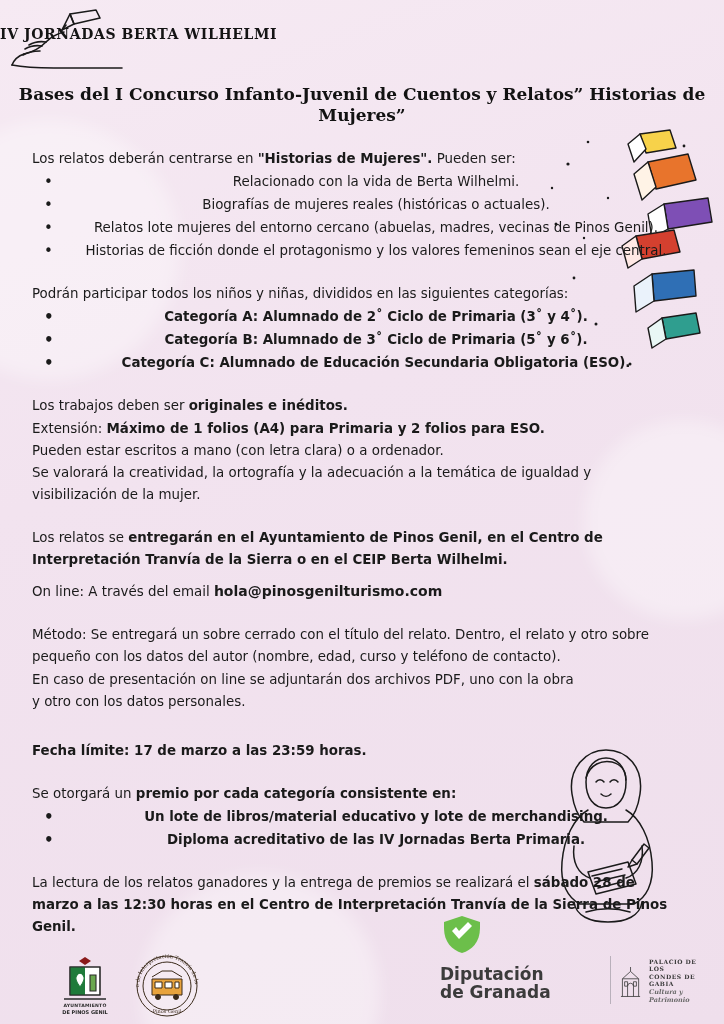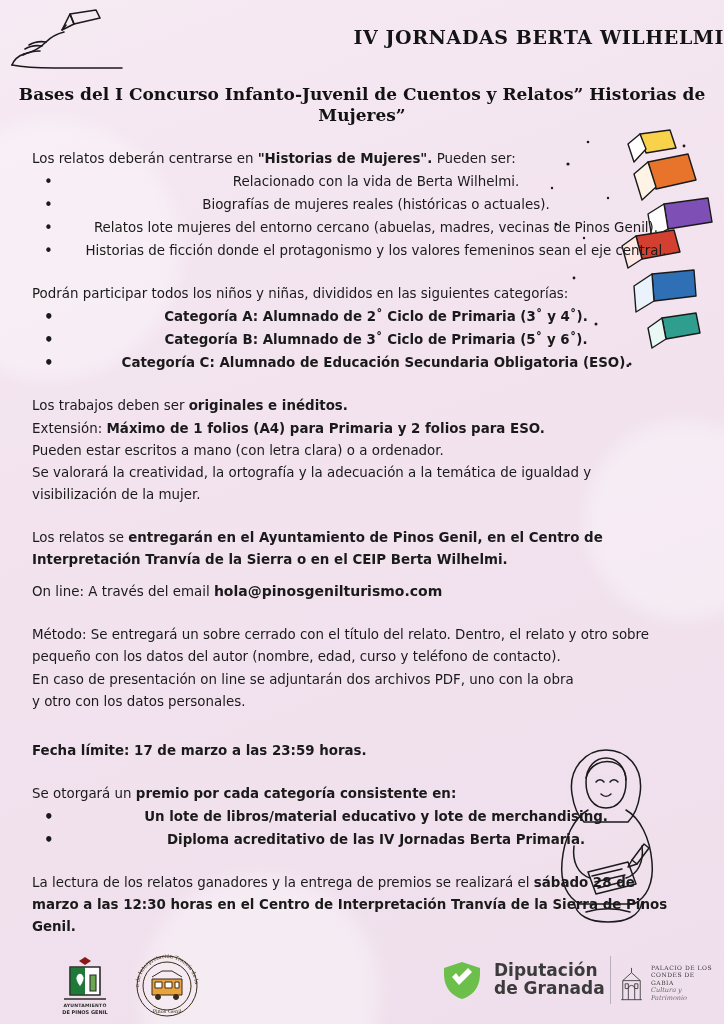--- a/index.html
+++ b/index.html
@@ -42,24 +42,24 @@
     position: absolute;
     left: 10px;
     top: 8px;
     width: 120px;
     height: 66px;
   }
   .title-main {
     position: absolute;
     left: 0; right: 0;
     top: 26px;
-    text-align: right;
+    text-align: left;
     font-family: "DejaVu Serif", serif;
     font-weight: bold;
-    font-size: 19px;
+    font-size: 14px;
     letter-spacing: 0.6px;
     color: #141414;
   }
   .subtitle {
     text-align: center;
     font-family: "DejaVu Serif", serif;
     font-weight: bold;
     font-size: 17px;
     color: #121212;
     margin: 6px 18px 0 18px;
@@ -432,21 +432,21 @@
         </g>
         <path id="arcTop" d="M17 33 a28 28 0 0 1 56 0" fill="none"></path>
         <text font-size="5.2" fill="#3a2a1a" font-family="DejaVu Serif, serif">
           <textPath href="#arcTop" startOffset="50%" text-anchor="middle">Centro de Interpretación Tranvía de la Sierra</textPath>
         </text>
         <text x="45" y="60" text-anchor="middle" font-size="5" fill="#3a2a1a" font-family="DejaVu Serif, serif">Pinos Genil</text>
       </svg>
     </div>
 
     <div class="logo logo-dipu">
-      <div style="display:flex; align-items:center; gap:10px;">
+      <div style="display:flex; gap:10px;flex-direction:column;">
         <svg viewBox="0 0 44 44" width="44" height="44">
           <g>
             <path d="M4 10 L22 4 L40 10 L40 16 C40 30 32 38 22 41 C12 38 4 30 4 16 Z" fill="#6cbf4a"></path>
             <path d="M12 19 l7 8 l13 -13 l-4 -4 l-9 9 l-3 -4 z" fill="#ffffff"></path>
           </g>
         </svg>
         <div class="dipu-text">
           <div>Diputación</div>
           <div>de Granada</div>
         </div>
@@ -461,21 +461,21 @@
           <g fill="none" stroke="#3a3a3a" stroke-width="1.1">
             <path d="M4 44 h26"></path>
             <path d="M6 44 v-24 h22 v24"></path>
             <path d="M6 20 l11 -10 l11 10"></path>
             <path d="M13 44 v-14 a4 4 0 0 1 8 0 v14"></path>
             <path d="M9 24 h4 v6 h-4 z"></path>
             <path d="M21 24 h4 v6 h-4 z"></path>
             <path d="M17 4 v6"></path>
           </g>
         </svg>
-        <div style="text-align:left;">
+        <div style="text-align:left;font-weight:bold;">
           <div class="palacio-t1">PALACIO DE LOS</div>
           <div class="palacio-t1">CONDES DE GABIA</div>
           <div class="palacio-t2">Cultura y Patrimonio</div>
         </div>
       </div>
     </div>
 
   </div>
 </div>
 

